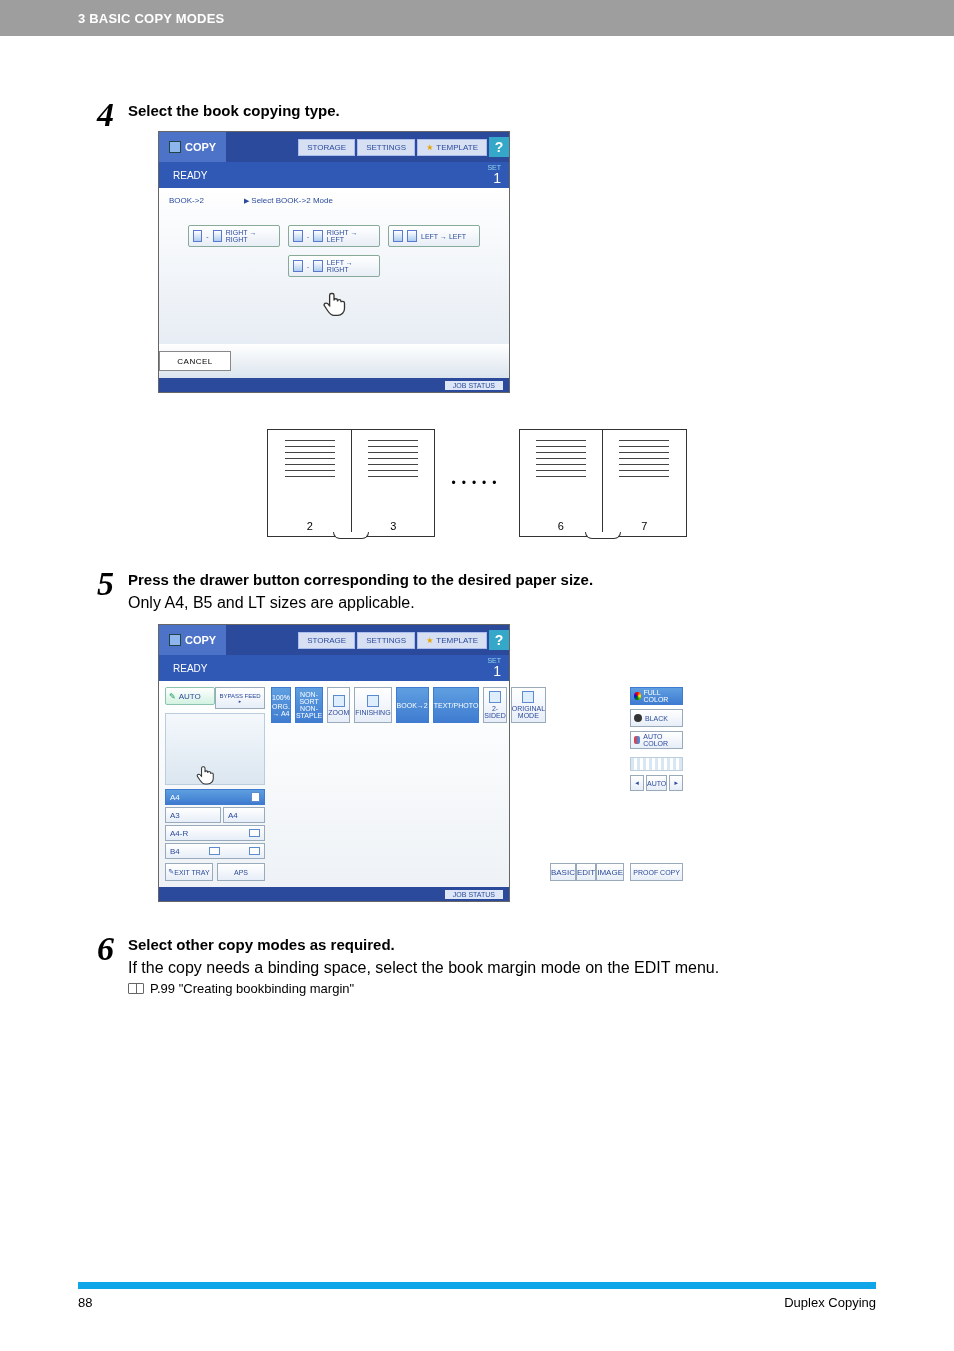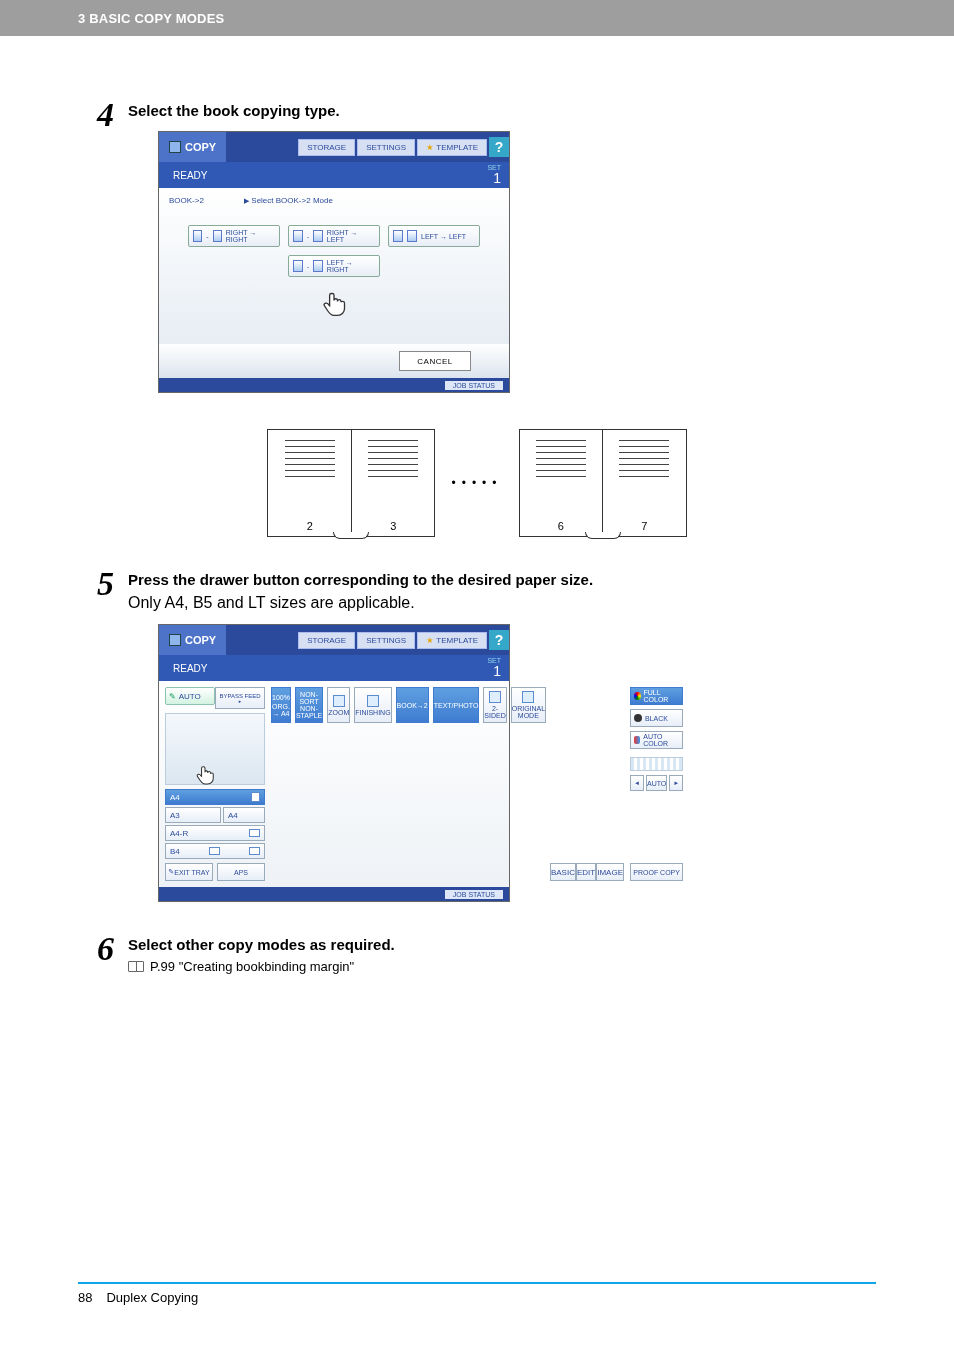--- a/index.html
+++ b/index.html
@@ -28,21 +28,21 @@
   .set-box { position: absolute; right: 8px; top: 2px; color: #8fd4ec; font-size: 7px; text-align: right; }
   .set-box .num1 { color: #fff; font-size: 14px; line-height: 1; }
   .scr-body1 { height: 156px; background: linear-gradient(#fff,#e7edf4); padding: 8px 10px; position: relative; }
   .brow { display: flex; gap: 40px; font-size: 8px; color: #2b4a9b; margin-bottom: 20px; }
   .brow .tri { font-size: 7px; margin-right: 2px; }
   .opt-grid { display: flex; flex-wrap: wrap; gap: 8px; justify-content: center; }
   .opt { width: 92px; height: 22px; border: 1px solid #8a9; background: linear-gradient(#fff,#e8eef6); display: flex; align-items: center; gap: 4px; padding: 0 4px; font-size: 7px; color: #2b4a9b; border-radius: 2px; }
   .opt .pg { width: 10px; height: 12px; border: 1px solid #5b7acf; background: linear-gradient(#fff,#aecdf0); }
   .hand { position: absolute; left: 50%; top: 102px; transform: translateX(-50%); }
   .hand svg { width: 28px; height: 28px; }
-  .scr-cancel-row { height: 34px; background: linear-gradient(#fff,#dbe4ee); display: flex; align-items: center; justify-content: flex-end; padding-right: 38px; }
+  .scr-cancel-row { height: 34px; background: linear-gradient(#fff,#dbe4ee); display: flex; align-items: center; padding-right: 38px; }
   .btn-cancel { width: 72px; height: 20px; border: 1px solid #888; background: #fff; font-size: 8px; display: flex; align-items: center; justify-content: center; letter-spacing: 0.5px; }
   .scr-foot { height: 14px; background: #2b4a9b; display: flex; justify-content: flex-end; align-items: center; padding-right: 6px; }
   .job-status { background: #dde7f7; color: #2b4a9b; font-size: 7px; padding: 1px 8px; }
 
   
   .spread-row { display: flex; align-items: center; justify-content: center; gap: 16px; margin: 18px 0 28px 0; }
   .spread { width: 168px; height: 108px; border: 1px solid #333; position: relative; display: flex; background: #fff; }
   .spread::after { content: ""; position: absolute; left: 50%; bottom: -3px; transform: translateX(-50%); width: 34px; height: 6px; border: 1px solid #333; border-top: none; border-radius: 0 0 10px 10px; background: #fff; }
   .pg-half { flex: 1; padding: 10px 10px 4px 10px; display: flex; flex-direction: column; gap: 5px; align-items: center; position: relative; }
   .pg-half + .pg-half { border-left: 1px solid #333; }
@@ -78,21 +78,21 @@
   .rbtn { height: 18px; border: 1px solid #9ab; background: linear-gradient(#fff,#e7eef8); font-size: 7px; color: #2b4a9b; display: flex; align-items: center; gap: 3px; padding: 0 3px; }
   .rbtn.sel { background: linear-gradient(#5f9fe0,#3f7cd1); color: #fff; border-color: #3f7cd1; }
   .rbtn .dot { width: 8px; height: 8px; border-radius: 50%; }
   .densbar { height: 14px; border: 1px solid #bcd; background: repeating-linear-gradient(90deg,#d9e6f3 0 3px,#fff 3px 6px); margin-top: 4px; }
   .auto-row { display: flex; gap: 2px; }
   .auto-row .ab { flex: 1; border: 1px solid #9ab; height: 16px; background: linear-gradient(#fff,#e7eef8); font-size: 7px; display: flex; align-items: center; justify-content: center; color: #2b4a9b; }
   .proof { height: 18px; border: 1px solid #9ab; background: linear-gradient(#fff,#e7eef8); font-size: 7px; display: flex; align-items: center; justify-content: center; color: #2b4a9b; margin-top: auto; }
 
   .example { font-size: 13px; margin: 4px 0 4px 80px; }
 
-  .footer { position: absolute; left: 78px; right: 78px; top: 1282px; border-top: 2px solid #0ea5e9; padding-top: 6px; font-size: 13px; display: flex; gap: 14px; }
+  .footer { position: absolute; left: 78px; right: 78px; top: 1282px; border-top: 7px solid #0ea5e9; padding-top: 6px; font-size: 13px; display: flex; gap: 14px; justify-content: space-between; }
 </style>
 </head>
 <body>
 
 <div class="header-bar">
   <span>3 BASIC COPY MODES</span>
 </div>
 
 <div class="content">
 
@@ -383,20 +383,21 @@
           <div class="job-status"><span>JOB STATUS</span></div>
         </div>
       </div>
     </div>
   </div>
 
   <div class="step">
     <div class="step-num">6</div>
     <div class="step-body">
       <div class="step-title">Select other copy modes as required.</div>
+      <div class="step-sub">If the copy needs a binding space, select the book margin mode on the EDIT menu.</div>
       <div class="ref">
         <span class="book-icn"></span>
         <span>P.99 "Creating bookbinding margin"</span>
       </div>
     </div>
   </div>
 
 </div>
 
 <div class="footer">

